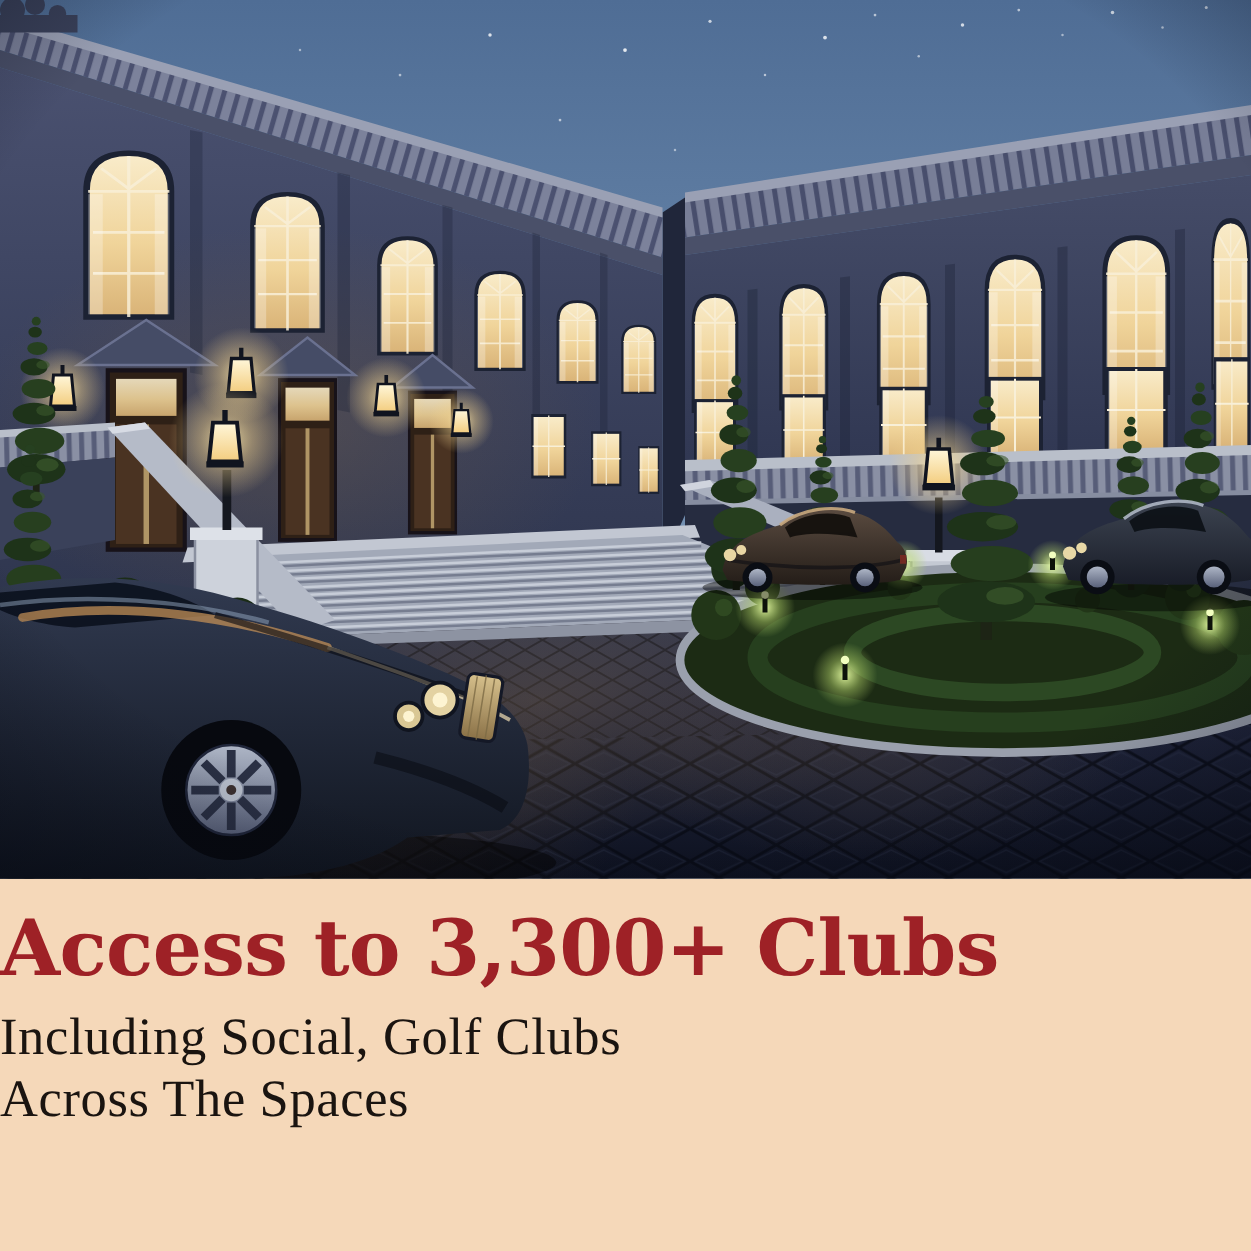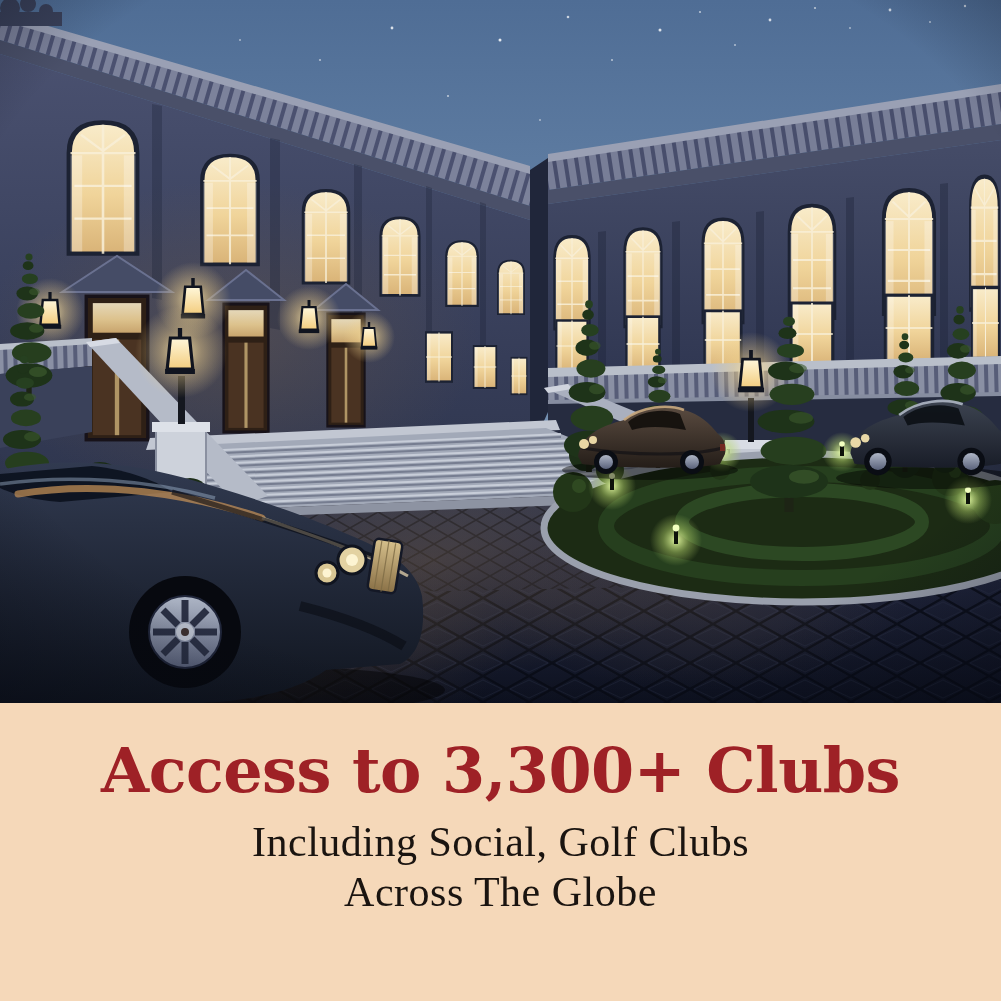--- a/index.html
+++ b/index.html
@@ -4,21 +4,21 @@
 <style>
   html,body{margin:0;padding:0;background:#222;}
   .frame{
     position:relative;width:1001px;height:1001px;margin:0 auto;overflow:hidden;
     background:var(--band-bg,#F5D8B9);
     font-family:"DejaVu Sans","Liberation Sans",sans-serif;
   }
   .photo{width:1001px;height:703px;overflow:hidden;}
   .photo svg{display:block;}
   .caption{
-    height:298px;box-sizing:border-box;text-align:center;padding-top:36px;
+    height:298px;box-sizing:border-box;padding-top:24px;
     background:var(--band-bg,#F5D8B9);
   }
   .headline{
     margin:0;
     font-family:"DejaVu Serif","Liberation Serif",serif;
     font-weight:700;font-size:62px;line-height:64px;letter-spacing:-0.5px;
     color:var(--headline-red,#9E2126);
   }
   .bodycopy{
     margin:14px 0 0;
@@ -470,17 +470,17 @@
     </g>
 
     <rect x="0" y="0" width="1001" height="703" fill="url(#vig)"></rect>
   </svg>
   </div>
 
   <section class="caption">
     <h1 class="headline">Access to 3,300+ Clubs</h1>
     <p class="bodycopy">
       <span class="line">Including Social, Golf Clubs</span>
-      <span class="line">Across The Globe</span>
+      <span class="line">Across The Spaces</span>
     </p>
   </section>
 
 </div>
 
 </body></html>

